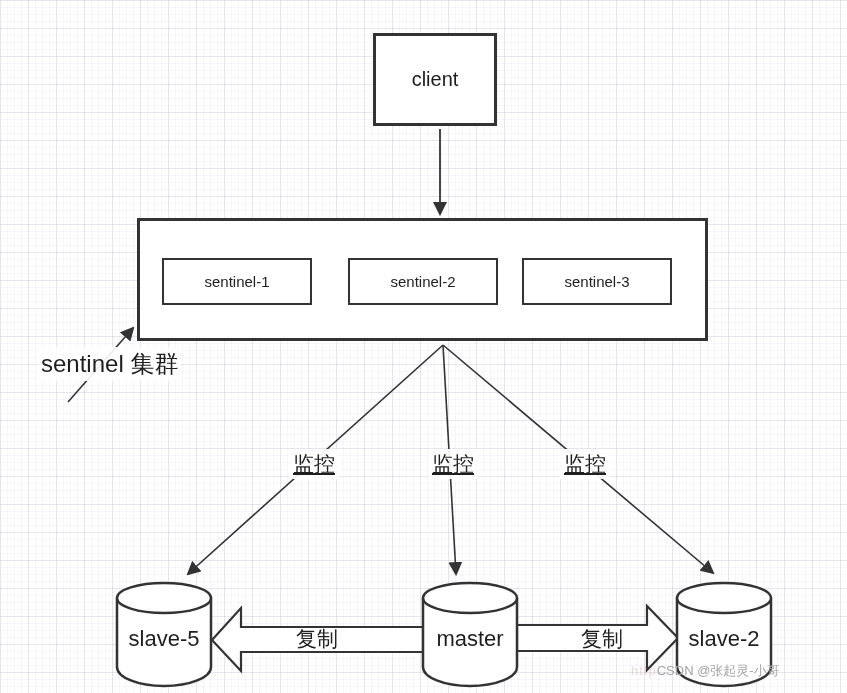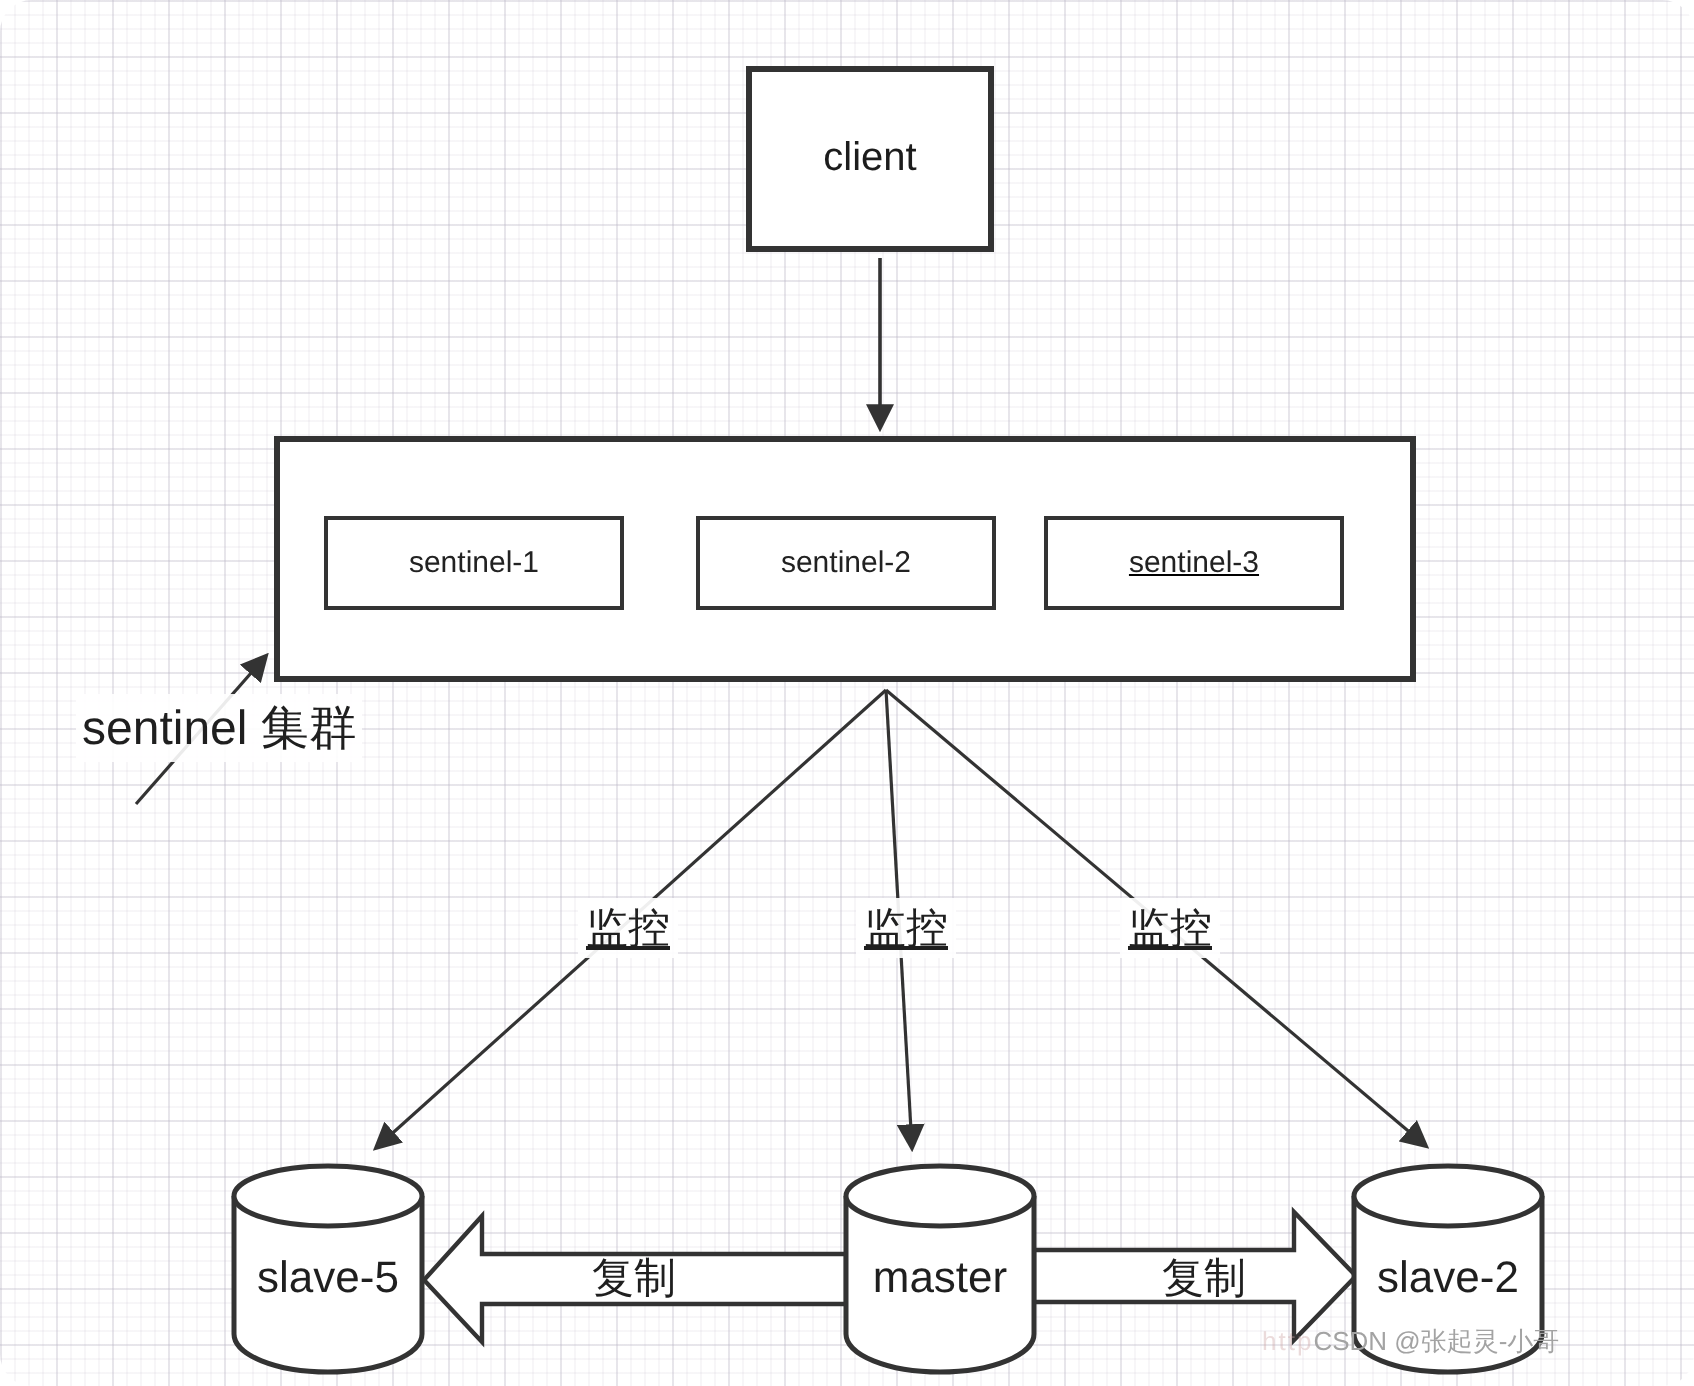--- a/index.html
+++ b/index.html
@@ -4,31 +4,30 @@
 <style>
   html,body{margin:0;padding:0;background:#ffffff;font-family:"Liberation Sans","DejaVu Sans",sans-serif;}
   .canvas{
     position:relative;width:847px;height:693px;overflow:hidden;background-color:#ffffff;
     background-image:
       linear-gradient(to right, rgba(190,185,200,0.28) 1px, transparent 1px),
       linear-gradient(to bottom, rgba(190,185,200,0.28) 1px, transparent 1px),
       linear-gradient(to right, rgba(200,192,206,0.14) 1px, transparent 1px),
       linear-gradient(to bottom, rgba(200,192,206,0.14) 1px, transparent 1px);
     background-size:28px 28px,28px 28px,7px 7px,7px 7px;
-    border-radius:16px;
   }
   .box{position:absolute;background:#ffffff;border:3px solid #333333;box-sizing:border-box;
        display:flex;align-items:center;justify-content:center;z-index:1;}
   .innerbox{position:absolute;background:#ffffff;border:2px solid #333333;box-sizing:border-box;
        display:flex;align-items:center;justify-content:center;}
   .client-box{left:373px;top:33px;width:124px;height:93px;font-size:20px;color:#1c1c1c;}
   .cluster-box{left:137px;top:218px;width:571px;height:123px;}
   .s1{left:22px;top:37px;width:150px;height:47px;}
   .s2{left:208px;top:37px;width:150px;height:47px;}
-  .s3{left:382px;top:37px;width:150px;height:47px;text-decoration:underline;}
+  .s3{left:382px;top:37px;width:150px;height:47px;}
   .innerbox span{font-size:15px;color:#222222;}
   svg.layer{position:absolute;left:0;top:0;z-index:2;}
   .lbl{position:absolute;z-index:3;color:#1f1f1f;white-space:nowrap;}
   .center{transform:translate(-50%,-50%);}
   .cluster-label{left:38px;top:347px;font-size:24px;background:rgba(255,255,255,0.9);padding:1px 3px;}
   .monitor{font-size:21px;background:rgba(255,255,255,0.92);padding:1px 4px;text-decoration:underline;}
   .m1{left:314px;top:464px;} .m2{left:453px;top:464px;} .m3{left:585px;top:464px;}
   .dbl{font-size:22px;} .d1{left:164px;top:639px;} .d2{left:470px;top:639px;} .d3{left:724px;top:639px;}
   .repl{font-size:21px;} .r1{left:317px;top:639px;} .r2{left:602px;top:639px;}
   .watermark{left:631px;top:662px;font-size:13px;z-index:4;}

